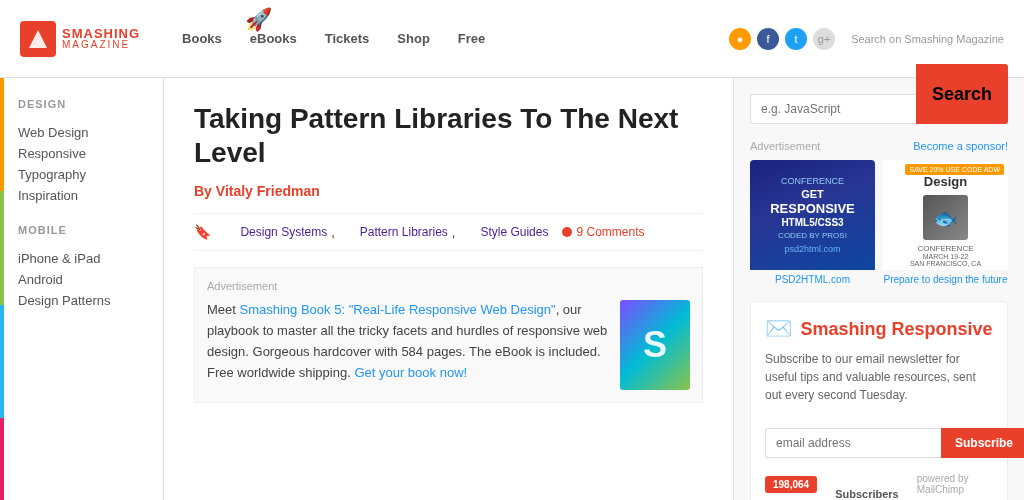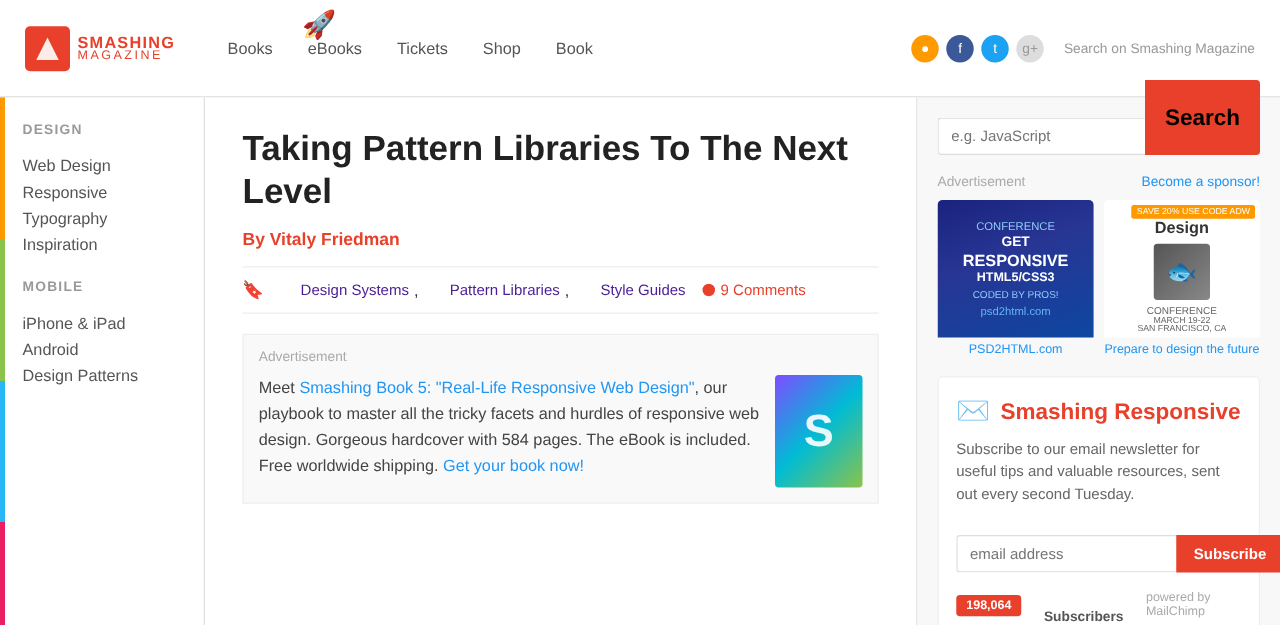--- a/index.html
+++ b/index.html
@@ -7,21 +7,21 @@
 
     
     #header { background: #fff; border-bottom: 1px solid #ddd; display: flex; align-items: center; padding: 0 20px; height: 78px; }
     #logo { display: flex; align-items: center; margin-right: 30px; }
     #logo-icon { width: 36px; height: 36px; background: #e8402a; border-radius: 4px; display: flex; align-items: center; justify-content: center; color: white; font-weight: bold; font-size: 18px; margin-right: 6px; }
     #logo-text { display: flex; flex-direction: column; line-height: 1; }
     #logo-smashing { font-weight: bold; font-size: 13px; color: #e8402a; text-transform: uppercase; letter-spacing: 1px; }
     #logo-magazine { font-size: 10px; color: #e8402a; text-transform: uppercase; letter-spacing: 2px; }
 
     #nav { display: flex; align-items: center; gap: 4px; flex: 1; }
-    .nav-item { padding: 6px 12px; font-size: 13px; color: #555; cursor: pointer; border-radius: 3px; text-decoration: none; }
+    .nav-item { padding: 6px 12px; font-size: 13px; color: #555; cursor: pointer; border-radius: 3px; text-decoration: none; font-weight: bold; }
     .nav-item.active { color: #555; }
     #ebooks-container { position: relative; display: flex; align-items: center; }
     #ebooks-icon { position: absolute; top: -18px; left: 8px; font-size: 22px; }
 
     #social-icons { display: flex; gap: 6px; align-items: center; margin: 0 16px; }
     .social-icon { width: 22px; height: 22px; border-radius: 50%; display: flex; align-items: center; justify-content: center; font-size: 11px; color: white; cursor: pointer; }
     .social-rss { background: #f90; }
     .social-fb { background: #3b5998; }
     .social-tw { background: #1da1f2; }
     .social-gp { background: #ddd; color: #999; }
@@ -115,21 +115,21 @@
   </div>
 
   <nav id="nav">
     <a class="nav-item">Books</a>
     <div id="ebooks-container">
       <span id="ebooks-icon">🚀</span>
       <a class="nav-item active">eBooks</a>
     </div>
     <a class="nav-item">Tickets</a>
     <a class="nav-item">Shop</a>
-    <a class="nav-item">Book</a>
+    <a class="nav-item">Free</a>
   </nav>
 
   <div id="social-icons">
     <div class="social-icon social-rss">●</div>
     <div class="social-icon social-fb">f</div>
     <div class="social-icon social-tw">t</div>
     <div class="social-icon social-gp">g+</div>
   </div>
 
   <div id="search-bar">

